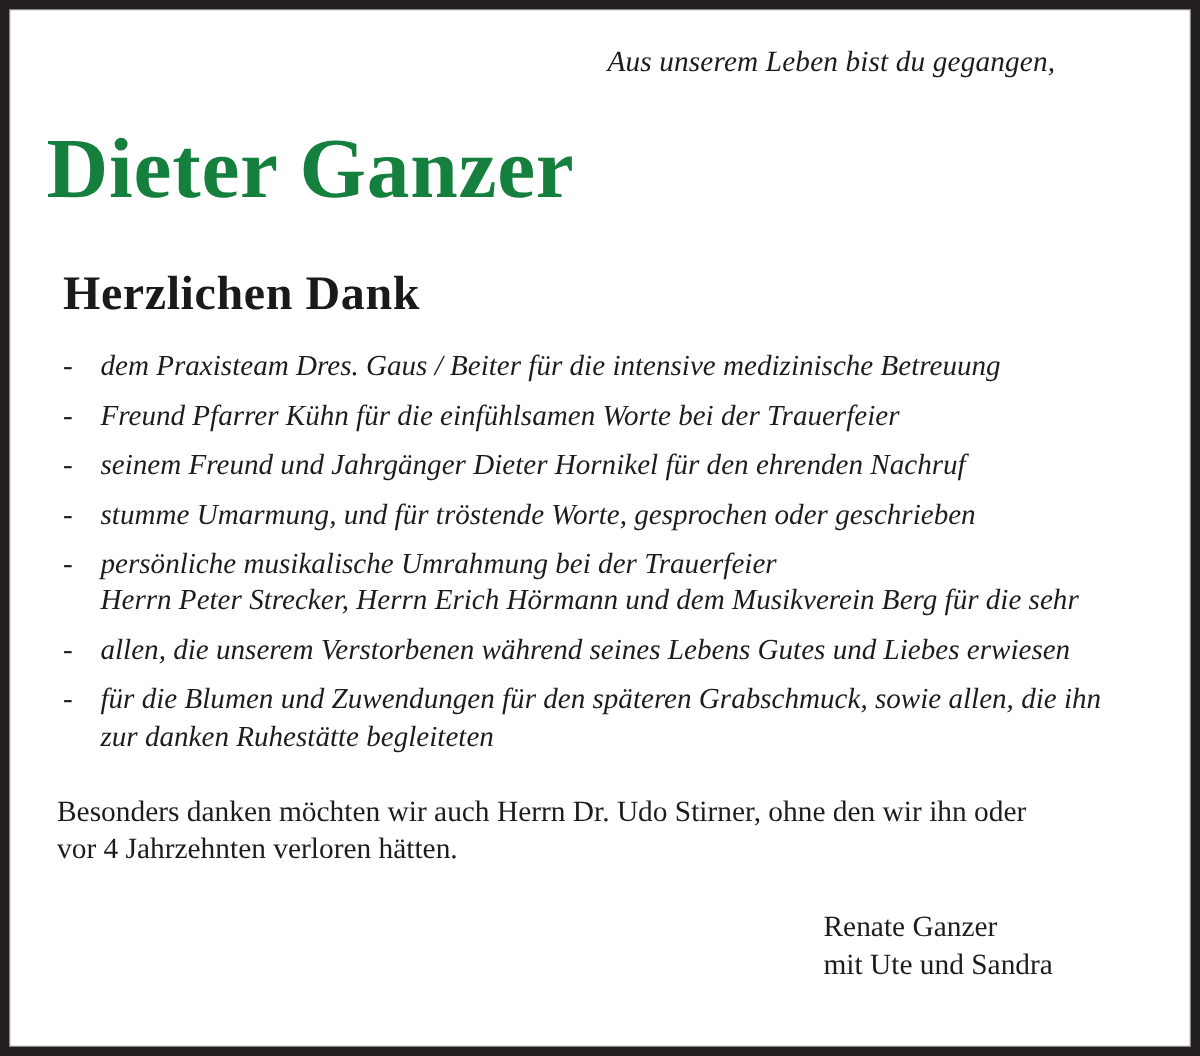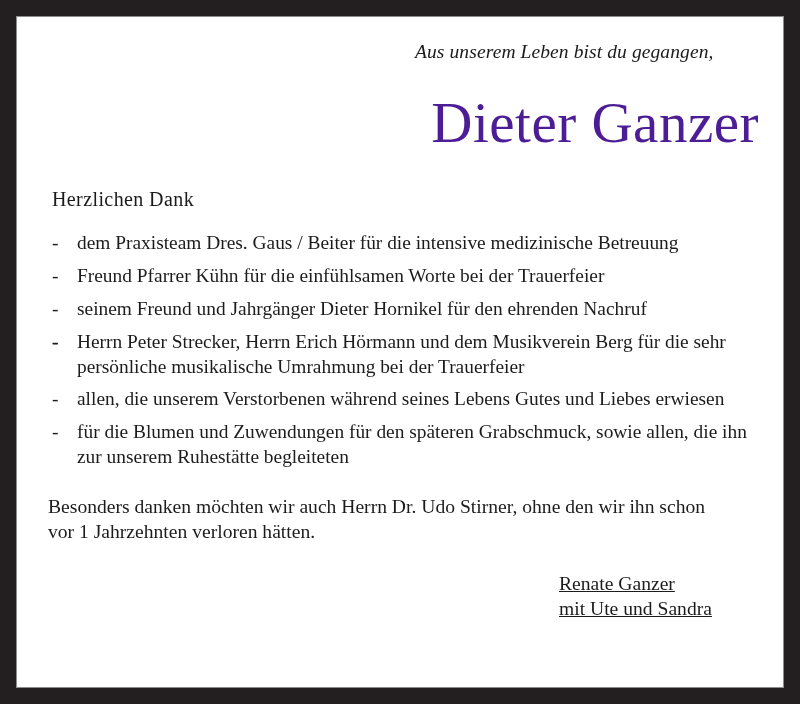--- a/index.html
+++ b/index.html
@@ -14,21 +14,21 @@
     color: #1a1a1a;
     overflow: hidden;
   }
 
   
   .notice-frame {
     box-sizing: border-box;
     width: 800px;
     height: 704px;
     background: #231f20;
-    padding: 16px;
+    padding: 6px;
   }
   .notice-inner-rule {
     box-sizing: border-box;
     width: 100%;
     height: 100%;
     border: 1px solid #8c8c8c;
     background: #ffffff;
     position: relative;
   }
   .notice-body {
@@ -48,37 +48,38 @@
     font-style: italic;
     font-size: 19.5px;
     line-height: 1.35;
     letter-spacing: 0.1px;
     color: #1c1a1a;
   }
   .epigraph div { white-space: nowrap; }
 
   
   .deceased-name {
-    text-align: right;
+    text-align: left;
     font-size: 57px;
     line-height: 1;
-    font-weight: 400;
+    font-weight: 700;
     letter-spacing: 0.5px;
     margin-top: 29px;
-    color: #4c1d95;
+    color: #15803d;
   }
 
   
   .thanks-heading {
-    font-size: 20px;
+    font-size: 32px;
     line-height: 1;
     margin-top: 38px;
     margin-left: 11px;
     letter-spacing: 0.4px;
     color: #1a1a1a;
+    font-weight: bold;
   }
 
   
   .thanks-list {
     margin: 0;
     padding: 0;
     list-style: none;
     margin-top: 22px;
     margin-left: 11px;
   }
@@ -88,41 +89,41 @@
     font-size: 19.4px;
     line-height: 1.28;
     margin-bottom: 8px;
     color: #1c1c1c;
   }
   .thanks-item .dash {
     position: absolute;
     left: 0;
     top: 0;
   }
-  .thanks-item .line { display: block; white-space: nowrap; }
+  .thanks-item .line { display: block; white-space: nowrap; font-style: italic; }
 
   
   .closing-paragraph {
     margin-top: 24px;
     margin-left: 7px;
     font-size: 19.6px;
     line-height: 1.3;
     color: #1c1c1c;
   }
   .closing-paragraph div { white-space: nowrap; }
 
   
   .signature {
     margin-top: 26px;
     margin-left: 518px;
     font-size: 19.6px;
     line-height: 1.3;
     color: #1c1c1c;
   }
-  .signature div { white-space: nowrap; text-decoration: underline; }
+  .signature div { white-space: nowrap; }
 </style>
 </head>
 <body>
 
 <div class="notice-frame">
   <div class="notice-inner-rule">
     <div class="notice-body">
 
       <div class="epigraph">
         <div>Aus unserem Leben bist du gegangen,</div>
@@ -144,44 +145,45 @@
           <span class="line">Freund Pfarrer Kühn für die einfühlsamen Worte bei der Trauerfeier</span>
         </li>
 
         <li class="thanks-item">
           <span class="dash">-</span>
           <span class="line">seinem Freund und Jahrgänger Dieter Hornikel für den ehrenden Nachruf</span>
         </li>
 
         <li class="thanks-item">
           <span class="dash">-</span>
+          <span class="line">stumme Umarmung, und für tröstende Worte, gesprochen oder geschrieben</span>
         </li>
 
         <li class="thanks-item">
           <span class="dash">-</span>
+          <span class="line">persönliche musikalische Umrahmung bei der Trauerfeier</span>
           <span class="line">Herrn Peter Strecker, Herrn Erich Hörmann und dem Musikverein Berg für die sehr</span>
-          <span class="line">persönliche musikalische Umrahmung bei der Trauerfeier</span>
         </li>
 
         <li class="thanks-item">
           <span class="dash">-</span>
           <span class="line">allen, die unserem Verstorbenen während seines Lebens Gutes und Liebes erwiesen</span>
         </li>
 
         <li class="thanks-item">
           <span class="dash">-</span>
           <span class="line">für die Blumen und Zuwendungen für den späteren Grabschmuck, sowie allen, die ihn</span>
-          <span class="line">zur unserem Ruhestätte begleiteten</span>
+          <span class="line">zur danken Ruhestätte begleiteten</span>
         </li>
 
       </ul>
 
       <div class="closing-paragraph">
-        <div>Besonders danken möchten wir auch Herrn Dr. Udo Stirner, ohne den wir ihn schon</div>
-        <div>vor 1 Jahrzehnten verloren hätten.</div>
+        <div>Besonders danken möchten wir auch Herrn Dr. Udo Stirner, ohne den wir ihn oder</div>
+        <div>vor 4 Jahrzehnten verloren hätten.</div>
       </div>
 
       <div class="signature">
         <div>Renate Ganzer</div>
         <div>mit Ute und Sandra</div>
       </div>
 
     </div>
   </div>
 </div>

